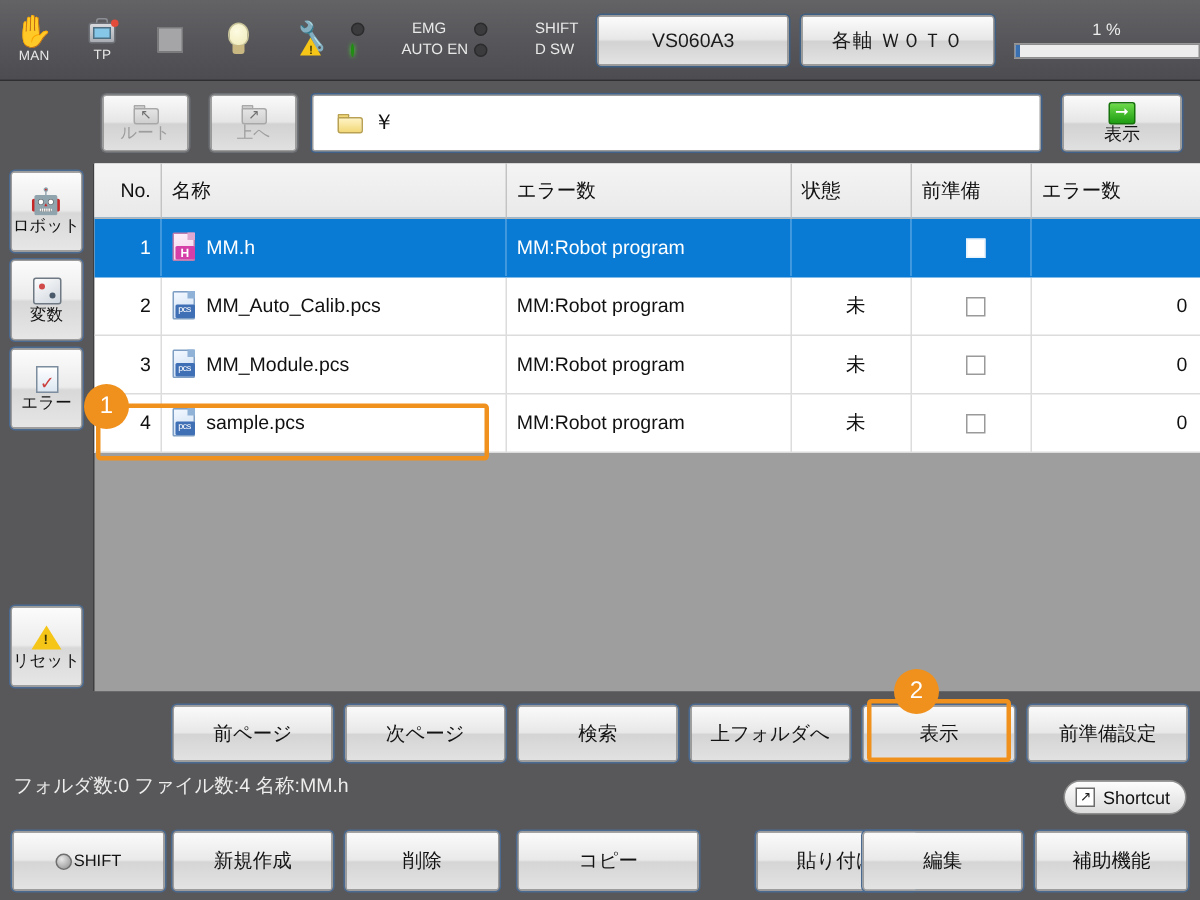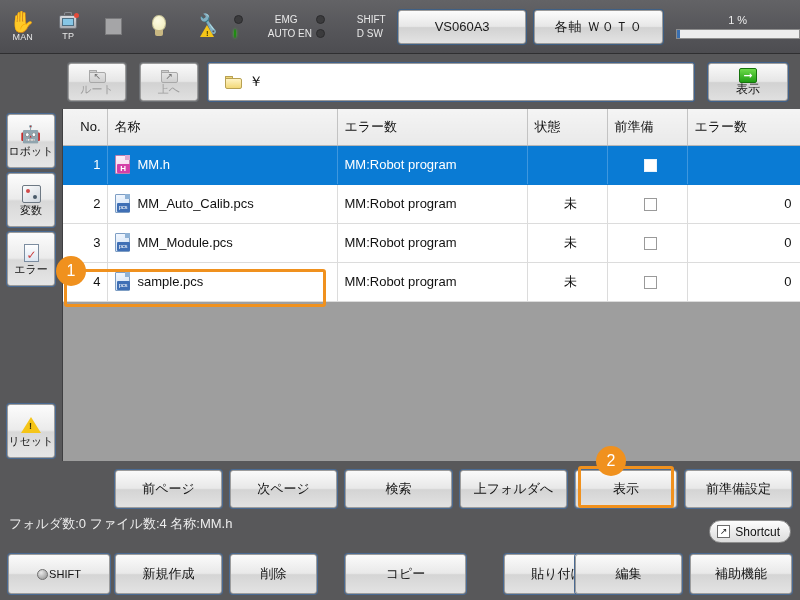--- a/index.html
+++ b/index.html
@@ -476,21 +476,21 @@
       <span>Shortcut</span>
     </div>
   </div>
 
   <div class="keyrow">
     <div class="key-btn shift" style="left:8px;width:102px;">
       <span class="shift-led"></span>
       <span class="shift-lbl">SHIFT</span>
     </div>
     <div class="key-btn" style="left:115px;width:107px;">新規作成</div>
-    <div class="key-btn" style="left:230px;width:87px;">削除</div>
+    <div class="key-btn" style="left:230px;width:103px;">削除</div>
     <div class="key-btn" style="left:345px;width:121px;">コピー</div>
     <div class="key-btn" style="left:460px;width:107px;margin-left:44px;">貼り付け</div>
     <div class="key-btn" style="left:690px;width:102px;">補助機能</div>
     <div class="key-btn" style="left:575px;width:107px;">編集</div>
   </div>
 
   <div class="anno-box" id="anno1"></div>
   <div class="anno-badge" id="badge1">1</div>
   <div class="anno-box" id="anno2"></div>
   <div class="anno-badge" id="badge2">2</div>

